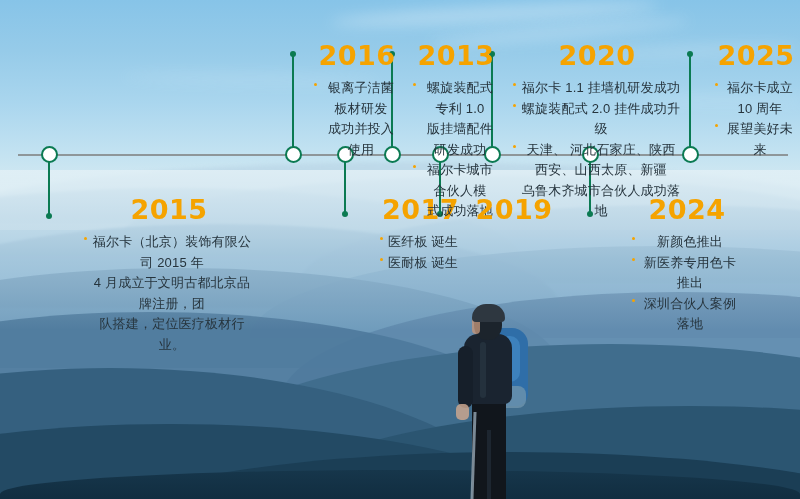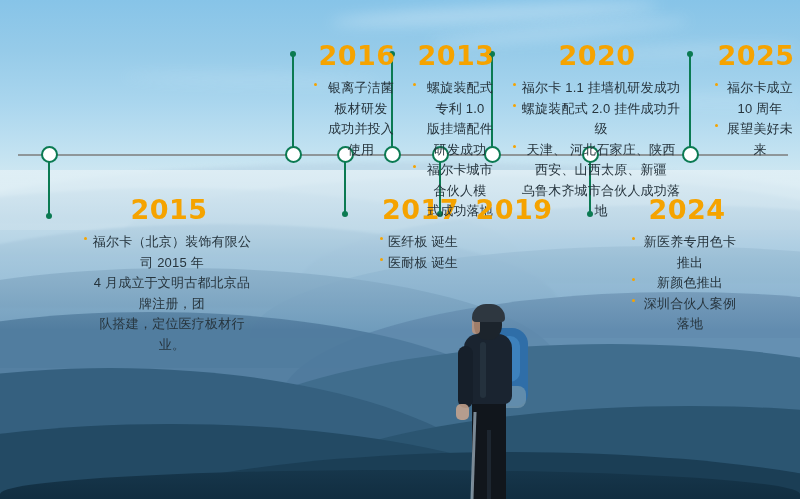--- a/index.html
+++ b/index.html
@@ -248,22 +248,22 @@
 乌鲁木齐城市合伙人成功落地</li>
         </ul>
       </div>
       <div class="stem down" style="left: 590px; height: 58px; top: 156px;">
         <div class="cap"></div>
       </div>
       <div class="node" style="left: 590px;"></div>
       <div class="entry below" style="left: 600px; top: 196px; width: 140px;">
         <div class="year">2024</div>
         <ul class="bullets">
+          <li>新颜色推出</li>
           <li>新医养专用色卡推出</li>
-          <li>新颜色推出</li>
           <li>深圳合伙人案例落地</li>
         </ul>
       </div>
       <div class="stem up" style="left: 690px; height: 100px; top: 54px;">
         <div class="cap"></div>
       </div>
       <div class="node" style="left: 690px;"></div>
       <div class="entry above" style="left: 697px; top: 42px; width: 100px;">
         <div class="year">2025</div>
         <ul class="bullets">

